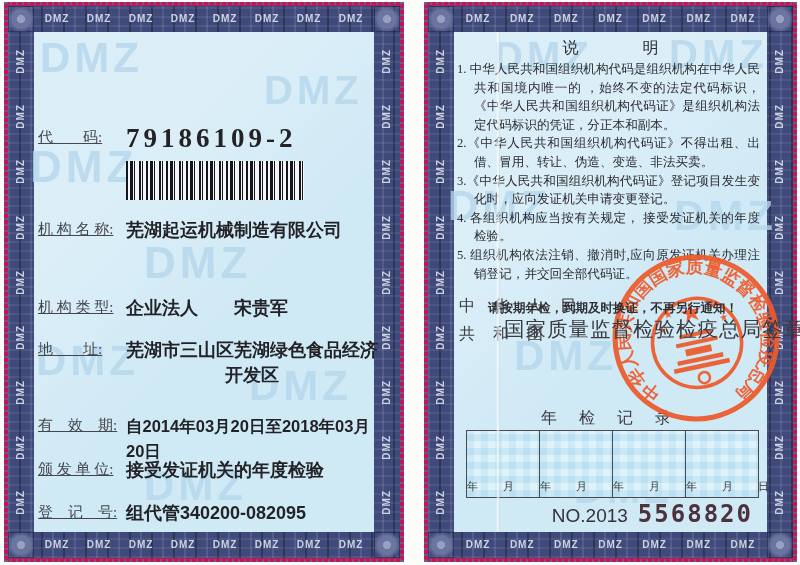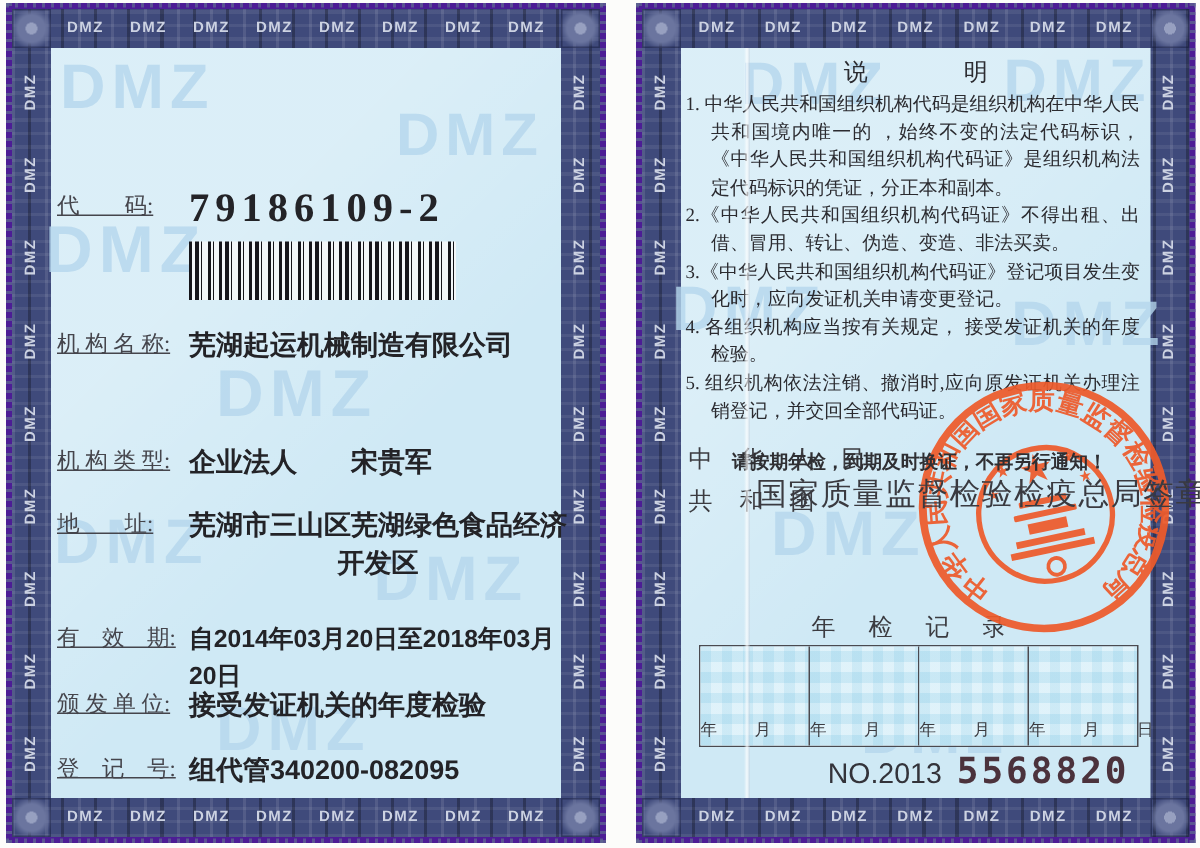--- a/index.html
+++ b/index.html
@@ -1,21 +1,21 @@
 <!DOCTYPE html>
 <html><head>
 <meta charset="utf-8">
 <style>
   html,body{margin:0;padding:0;}
   body{
     width:800px;height:565px;position:relative;overflow:hidden;
     background:#fcfcfa;
     font-family:"Liberation Serif", serif;
   }
-  .page{position:absolute;background:#4c1d95;}
+  .page{position:absolute;background:#be185d;}
   .page-left{left:4px;top:2px;width:400px;height:560px;}
   .page-right{left:424px;top:2px;width:373px;height:560px;}
 
   
   .edge{position:absolute;opacity:.8;}
   .edge-l{left:0;top:0;bottom:0;width:4px;background:repeating-linear-gradient(180deg, rgba(95,105,145,.9) 0 2px, transparent 2px 6px);}
   .edge-r{right:0;top:0;bottom:0;width:4px;background:repeating-linear-gradient(180deg, rgba(95,105,145,.9) 0 2px, transparent 2px 6px);}
   .edge-t{left:0;right:0;top:0;height:3px;background:repeating-linear-gradient(90deg, rgba(95,105,145,.9) 0 2px, transparent 2px 6px);}
   .edge-b{left:0;right:0;bottom:0;height:3px;background:repeating-linear-gradient(90deg, rgba(95,105,145,.9) 0 2px, transparent 2px 6px);}
 

